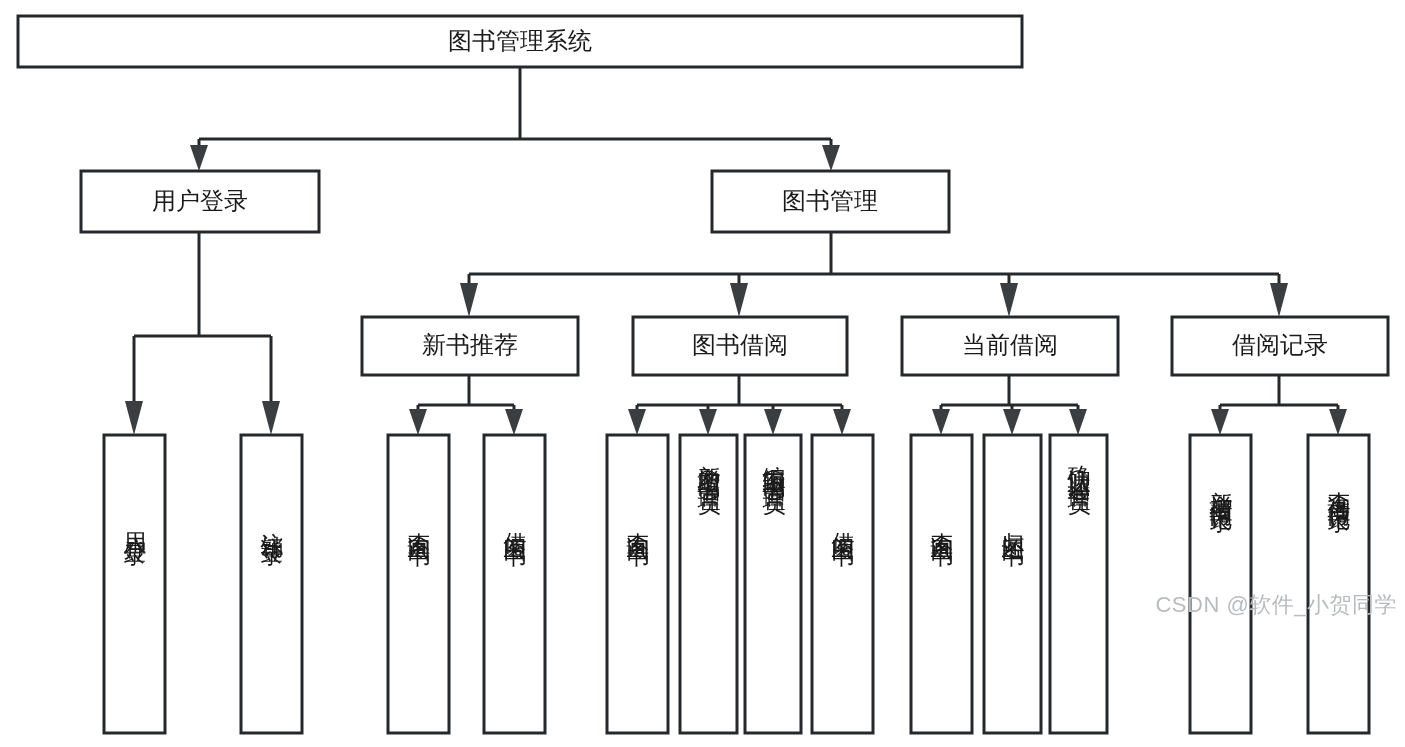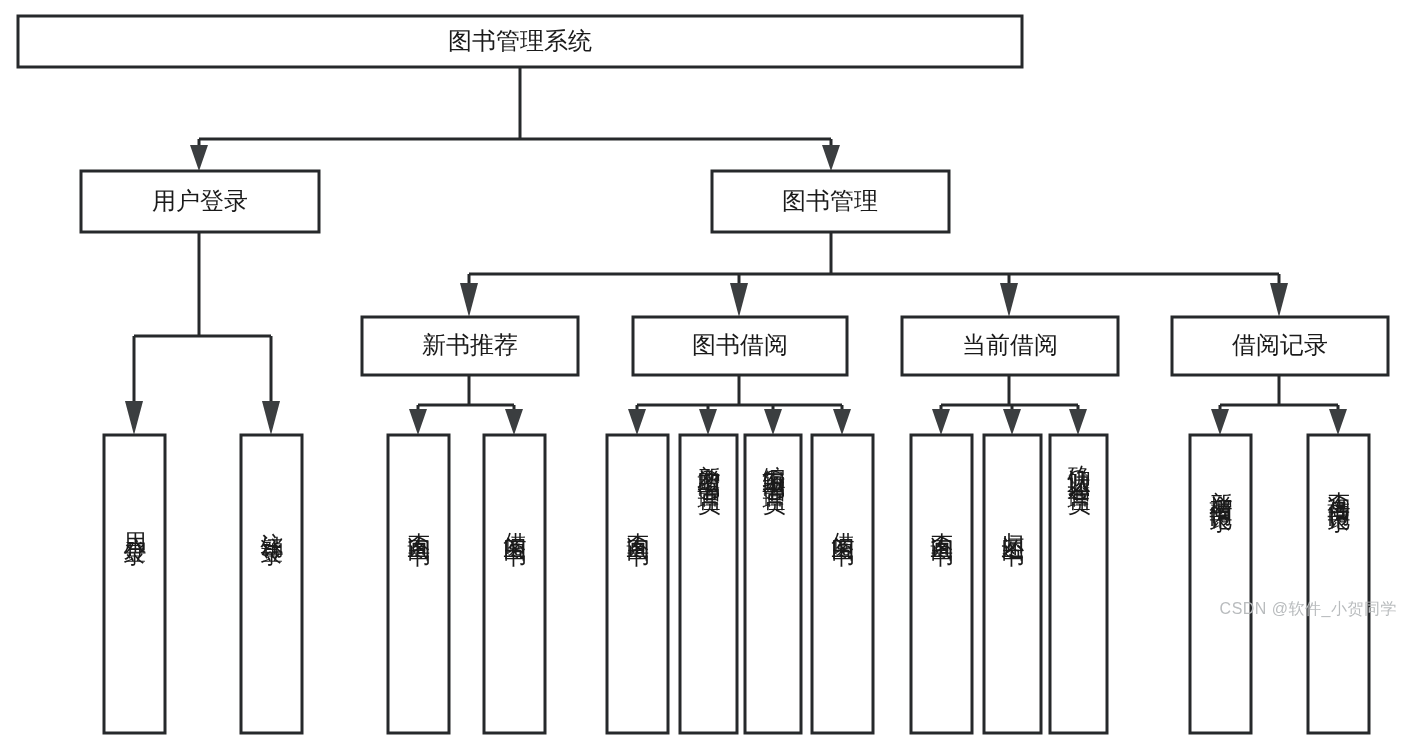--- a/index.html
+++ b/index.html
@@ -60,21 +60,21 @@
     color: #1a1a1a;
     white-space: nowrap;
     transform: translateX(-50%);
     text-align: center;
   }
   #watermark {
     position: absolute;
     right: 8px;
     bottom: 4px;
     font-family: "Liberation Sans", "DejaVu Sans", sans-serif;
-    font-size: 16px;
+    font-size: 22px;
     color: #b9bcbe;
     letter-spacing: 0.5px;
     white-space: nowrap;
     user-select: none;
   }
 </style>
 </head>
 <body>
 
 <div id="diagram-root">

